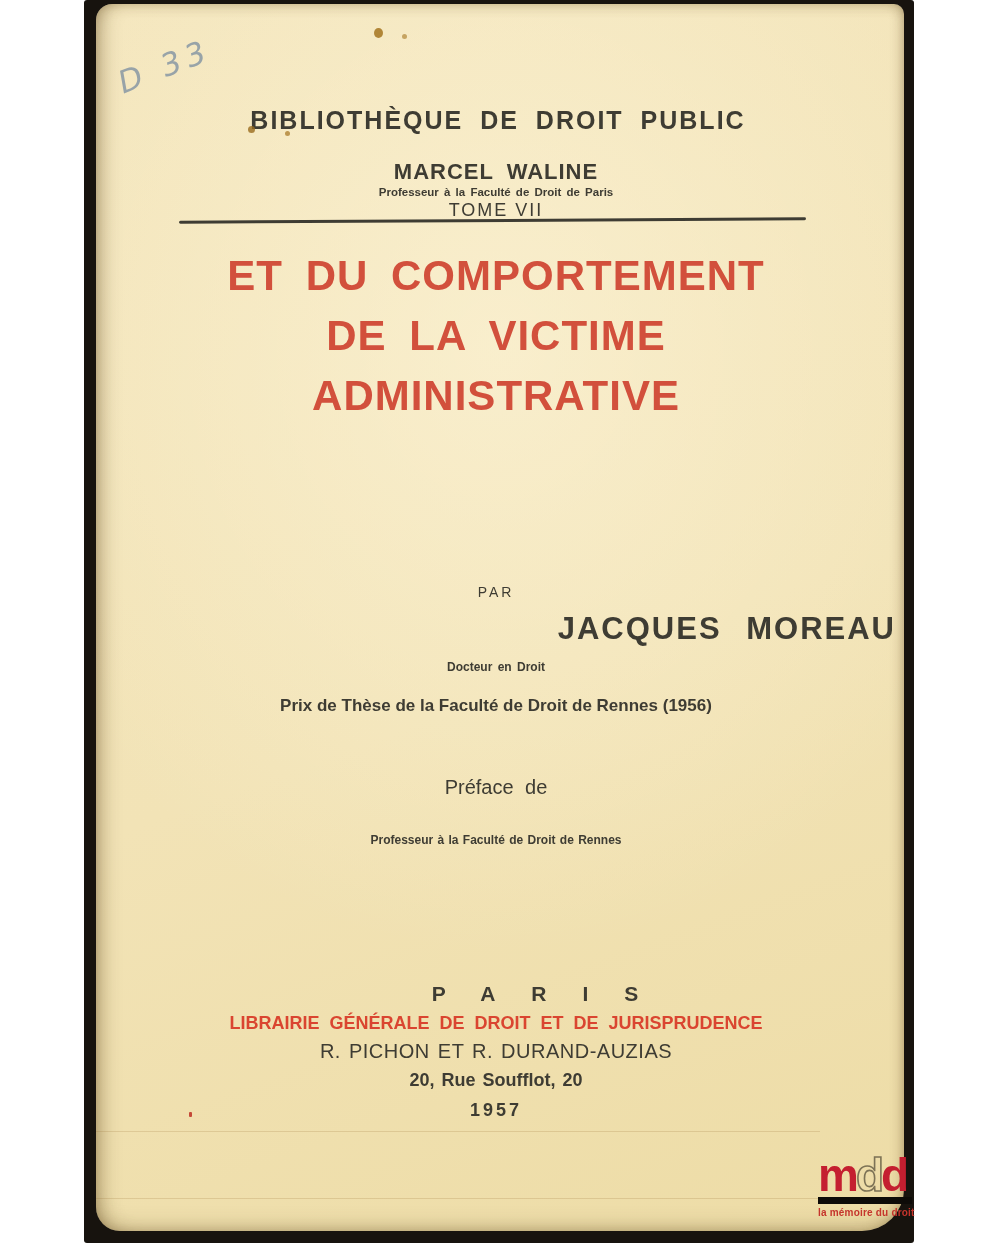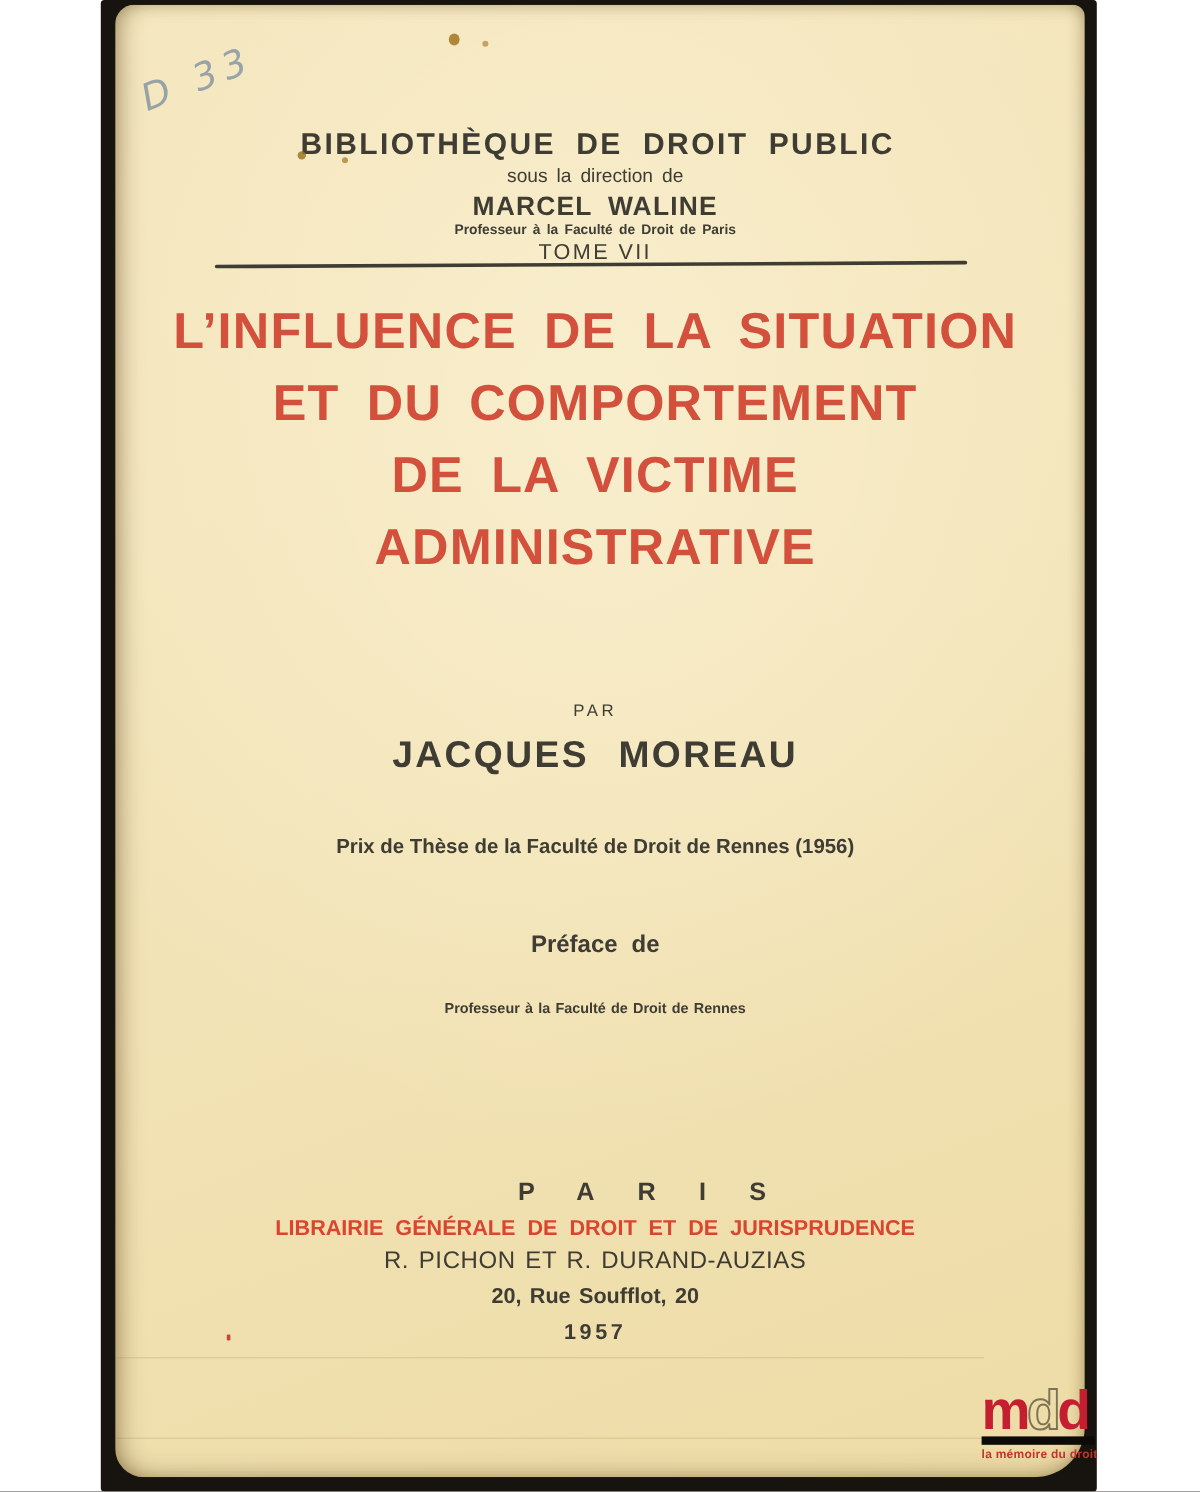--- a/index.html
+++ b/index.html
@@ -47,25 +47,25 @@
   }
 
   .book-title{top:242px;}
   .book-title div{
     height:60px;line-height:60px;
     font-size:42px;font-weight:700;color:var(--title-red,#d2503c);
     letter-spacing:1px;word-spacing:10px;
   }
 
   .byline-par{top:580px;font-size:14px;font-weight:400;letter-spacing:3px;}
-  .author-name{top:607px;font-size:31px;font-weight:700;letter-spacing:2px;word-spacing:14px;}
+  .author-name{top:607px;font-size:31px;font-weight:700;letter-spacing:2px;word-spacing:14px;text-align:right;}
   .author-degree{top:656px;font-size:12px;font-weight:700;word-spacing:2px;}
   .thesis-prize{top:692px;font-size:17px;font-weight:700;}
 
-  .preface-label{top:772px;font-size:20px;font-weight:700;word-spacing:6px;}
+  .preface-label{top:772px;font-size:20px;font-weight:400;word-spacing:6px;}
   .preface-author{top:798px;font-size:23px;font-weight:700;letter-spacing:1px;word-spacing:8px;}
   .preface-author-title{top:829px;font-size:12px;font-weight:700;word-spacing:1px;}
 
   .imprint-city{top:978px;font-size:21px;font-weight:700;letter-spacing:36px;padding-left:57px;}
   .imprint-publisher{top:1009px;font-size:18px;font-weight:700;color:var(--imprint-red,#da4530);word-spacing:5px;}
   .imprint-printers{top:1036px;font-size:20px;font-weight:400;letter-spacing:.5px;word-spacing:2px;}
   .imprint-address{top:1066px;font-size:18px;font-weight:700;word-spacing:2px;}
   .imprint-year{top:1096px;font-size:18px;font-weight:700;letter-spacing:3px;}
 
   .crease{position:absolute;height:1px;background:rgba(150,110,50,.20);}
@@ -98,36 +98,35 @@
 <div class="page">
 
   <div class="backdrop"></div>
 
   <div class="cover">
     <div class="content">
 
       <div class="shelf-mark">D 33</div>
 
       <div class="c series-name">BIBLIOTHÈQUE DE DROIT PUBLIC</div>
-      <div class="c series-direction">sous la direction de</div>
       <div class="c series-director">MARCEL WALINE</div>
       <div class="c series-director-title">Professeur à la Faculté de Droit de Paris</div>
       <div class="c series-volume">TOME VII</div>
 
       <div class="rule"></div>
 
       <div class="c book-title">
-        <div>L’INFLUENCE DE LA SITUATION</div>
         <div>ET DU COMPORTEMENT</div>
         <div>DE LA VICTIME</div>
         <div>ADMINISTRATIVE</div>
       </div>
 
       <div class="c byline-par">PAR</div>
       <div class="c author-name">JACQUES MOREAU</div>
+      <div class="c author-degree">Docteur en Droit</div>
       <div class="c thesis-prize">Prix de Thèse de la Faculté de Droit de Rennes (1956)</div>
 
       <div class="c preface-label">Préface de</div>
       <div class="c preface-author-title">Professeur à la Faculté de Droit de Rennes</div>
 
       <div class="c imprint-city">PARIS</div>
       <div class="c imprint-publisher">LIBRAIRIE GÉNÉRALE DE DROIT ET DE JURISPRUDENCE</div>
       <div class="c imprint-printers">R. PICHON ET R. DURAND-AUZIAS</div>
       <div class="c imprint-address">20, Rue Soufflot, 20</div>
       <div class="c imprint-year">1957</div>

